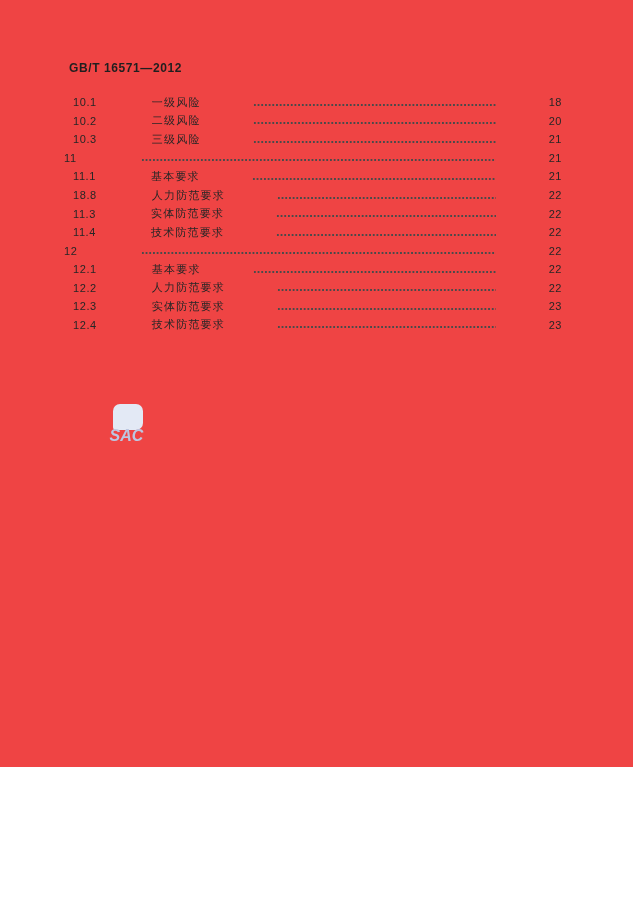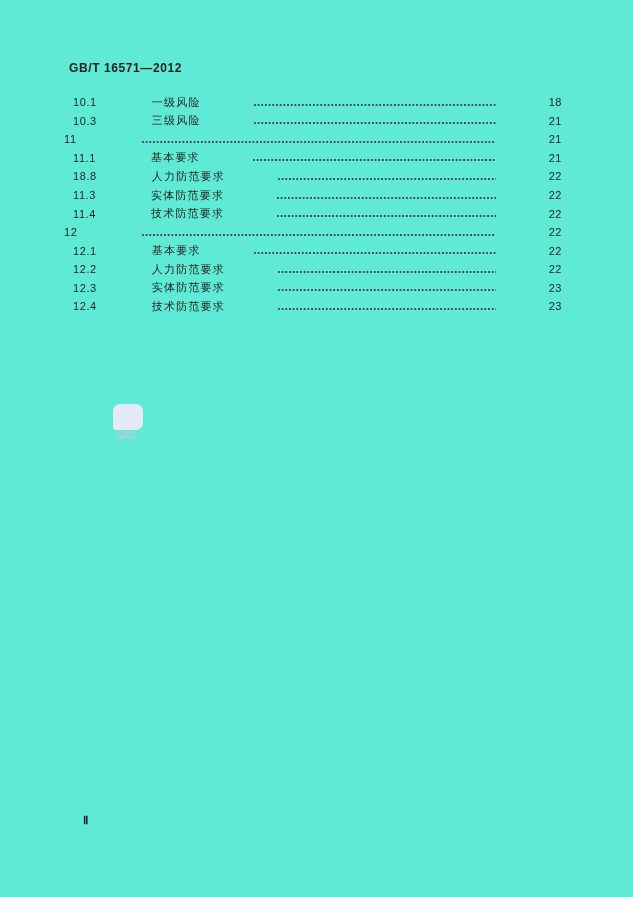--- a/index.html
+++ b/index.html
@@ -1,19 +1,19 @@
 <!DOCTYPE html>
 <html><head>
 <meta charset="utf-8">
 <style>
   html, body { margin: 0; padding: 0; background: #ffffff; }
   .page {
     position: relative;
-    width: 633px; height: 897px;
-    background: #5eead4;
+    width: 633px; height: 767px;
+    background: #ef4444;
     font-family: "Liberation Sans", sans-serif;
     color: #2b2b2b;
     overflow: hidden;
   }
   .header {
     position: absolute; left: 69px; top: 61px;
     font-size: 12px; font-weight: bold; letter-spacing: 0.6px;
     color: #1f1f1f; white-space: nowrap;
   }
   .toc { position: absolute; left: 64px; top: 93px; width: 498px; }
@@ -27,21 +27,21 @@
     background-size: 3.7px 4px; background-repeat: repeat-x;
   }
   .pagenum { min-width: 17px; text-align: right; letter-spacing: 0.5px; color: #262626; }
   .watermark {
     position: absolute; left: 113px; top: 404px;
     width: 30px; height: 26px;
     background: #e3e9f5; border-radius: 7px 7px 7px 3px;
     display: flex; align-items: center; justify-content: center;
   }
   .watermark span {
-    font-weight: bold; font-size: 10px;
+    font-style: italic; font-weight: bold; font-size: 16px;
     color: #bcc7e2; margin-left: -3px; letter-spacing: 0; margin-top: 37px;
   }
   .folio {
     position: absolute; left: 83px; top: 814px;
     font-size: 11px; font-weight: bold; color: #1f1f1f;
   }
 </style>
 </head>
 <body>
 
@@ -49,20 +49,26 @@
 
   <div class="header">GB/T 16571—2012</div>
 
   <div class="toc">
 
   <div class="row sub">
       <span class="num">10.1</span>
       <span class="label">一级风险</span>
       <span class="leader"></span>
       <span class="pagenum">18</span>
+    </div>
+      <div class="row sub">
+      <span class="num">10.2</span>
+      <span class="label">二级风险</span>
+      <span class="leader"></span>
+      <span class="pagenum">20</span>
     </div>
       <div class="row sub">
       <span class="num">10.3</span>
       <span class="label">三级风险</span>
       <span class="leader"></span>
       <span class="pagenum">21</span>
     </div>
       <div class="row">
       <span class="num">11</span>
       <span class="leader"></span>

